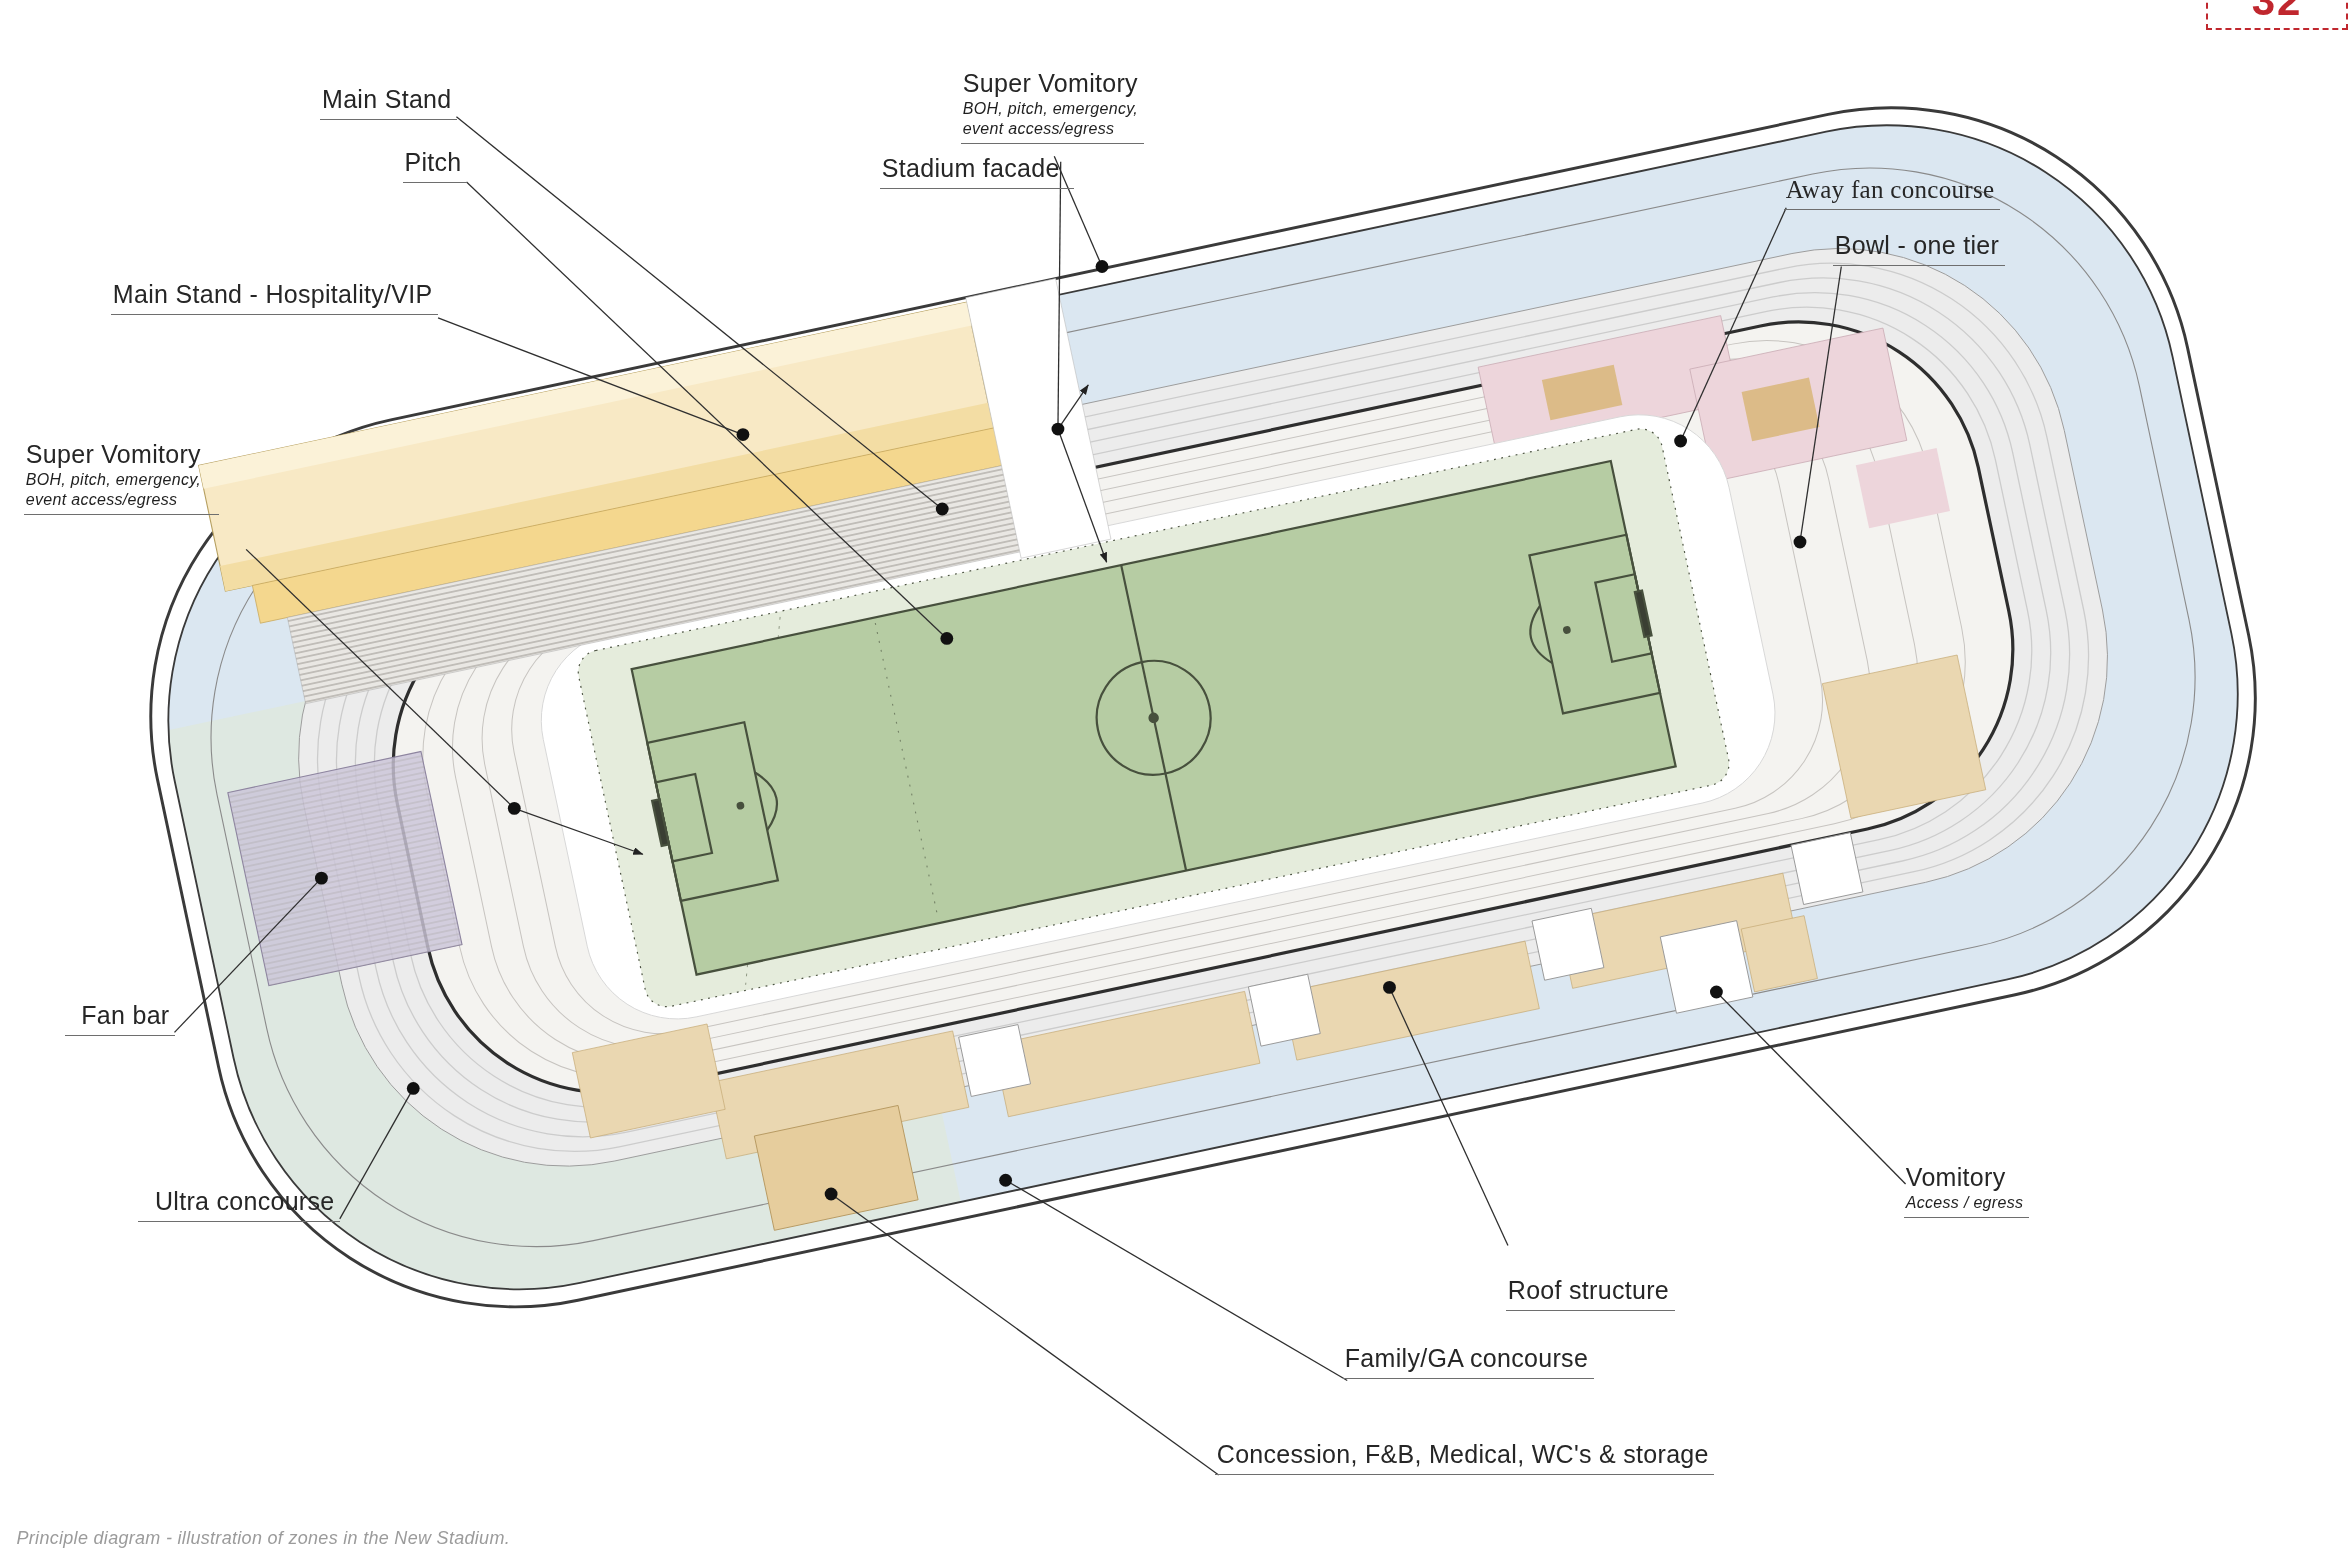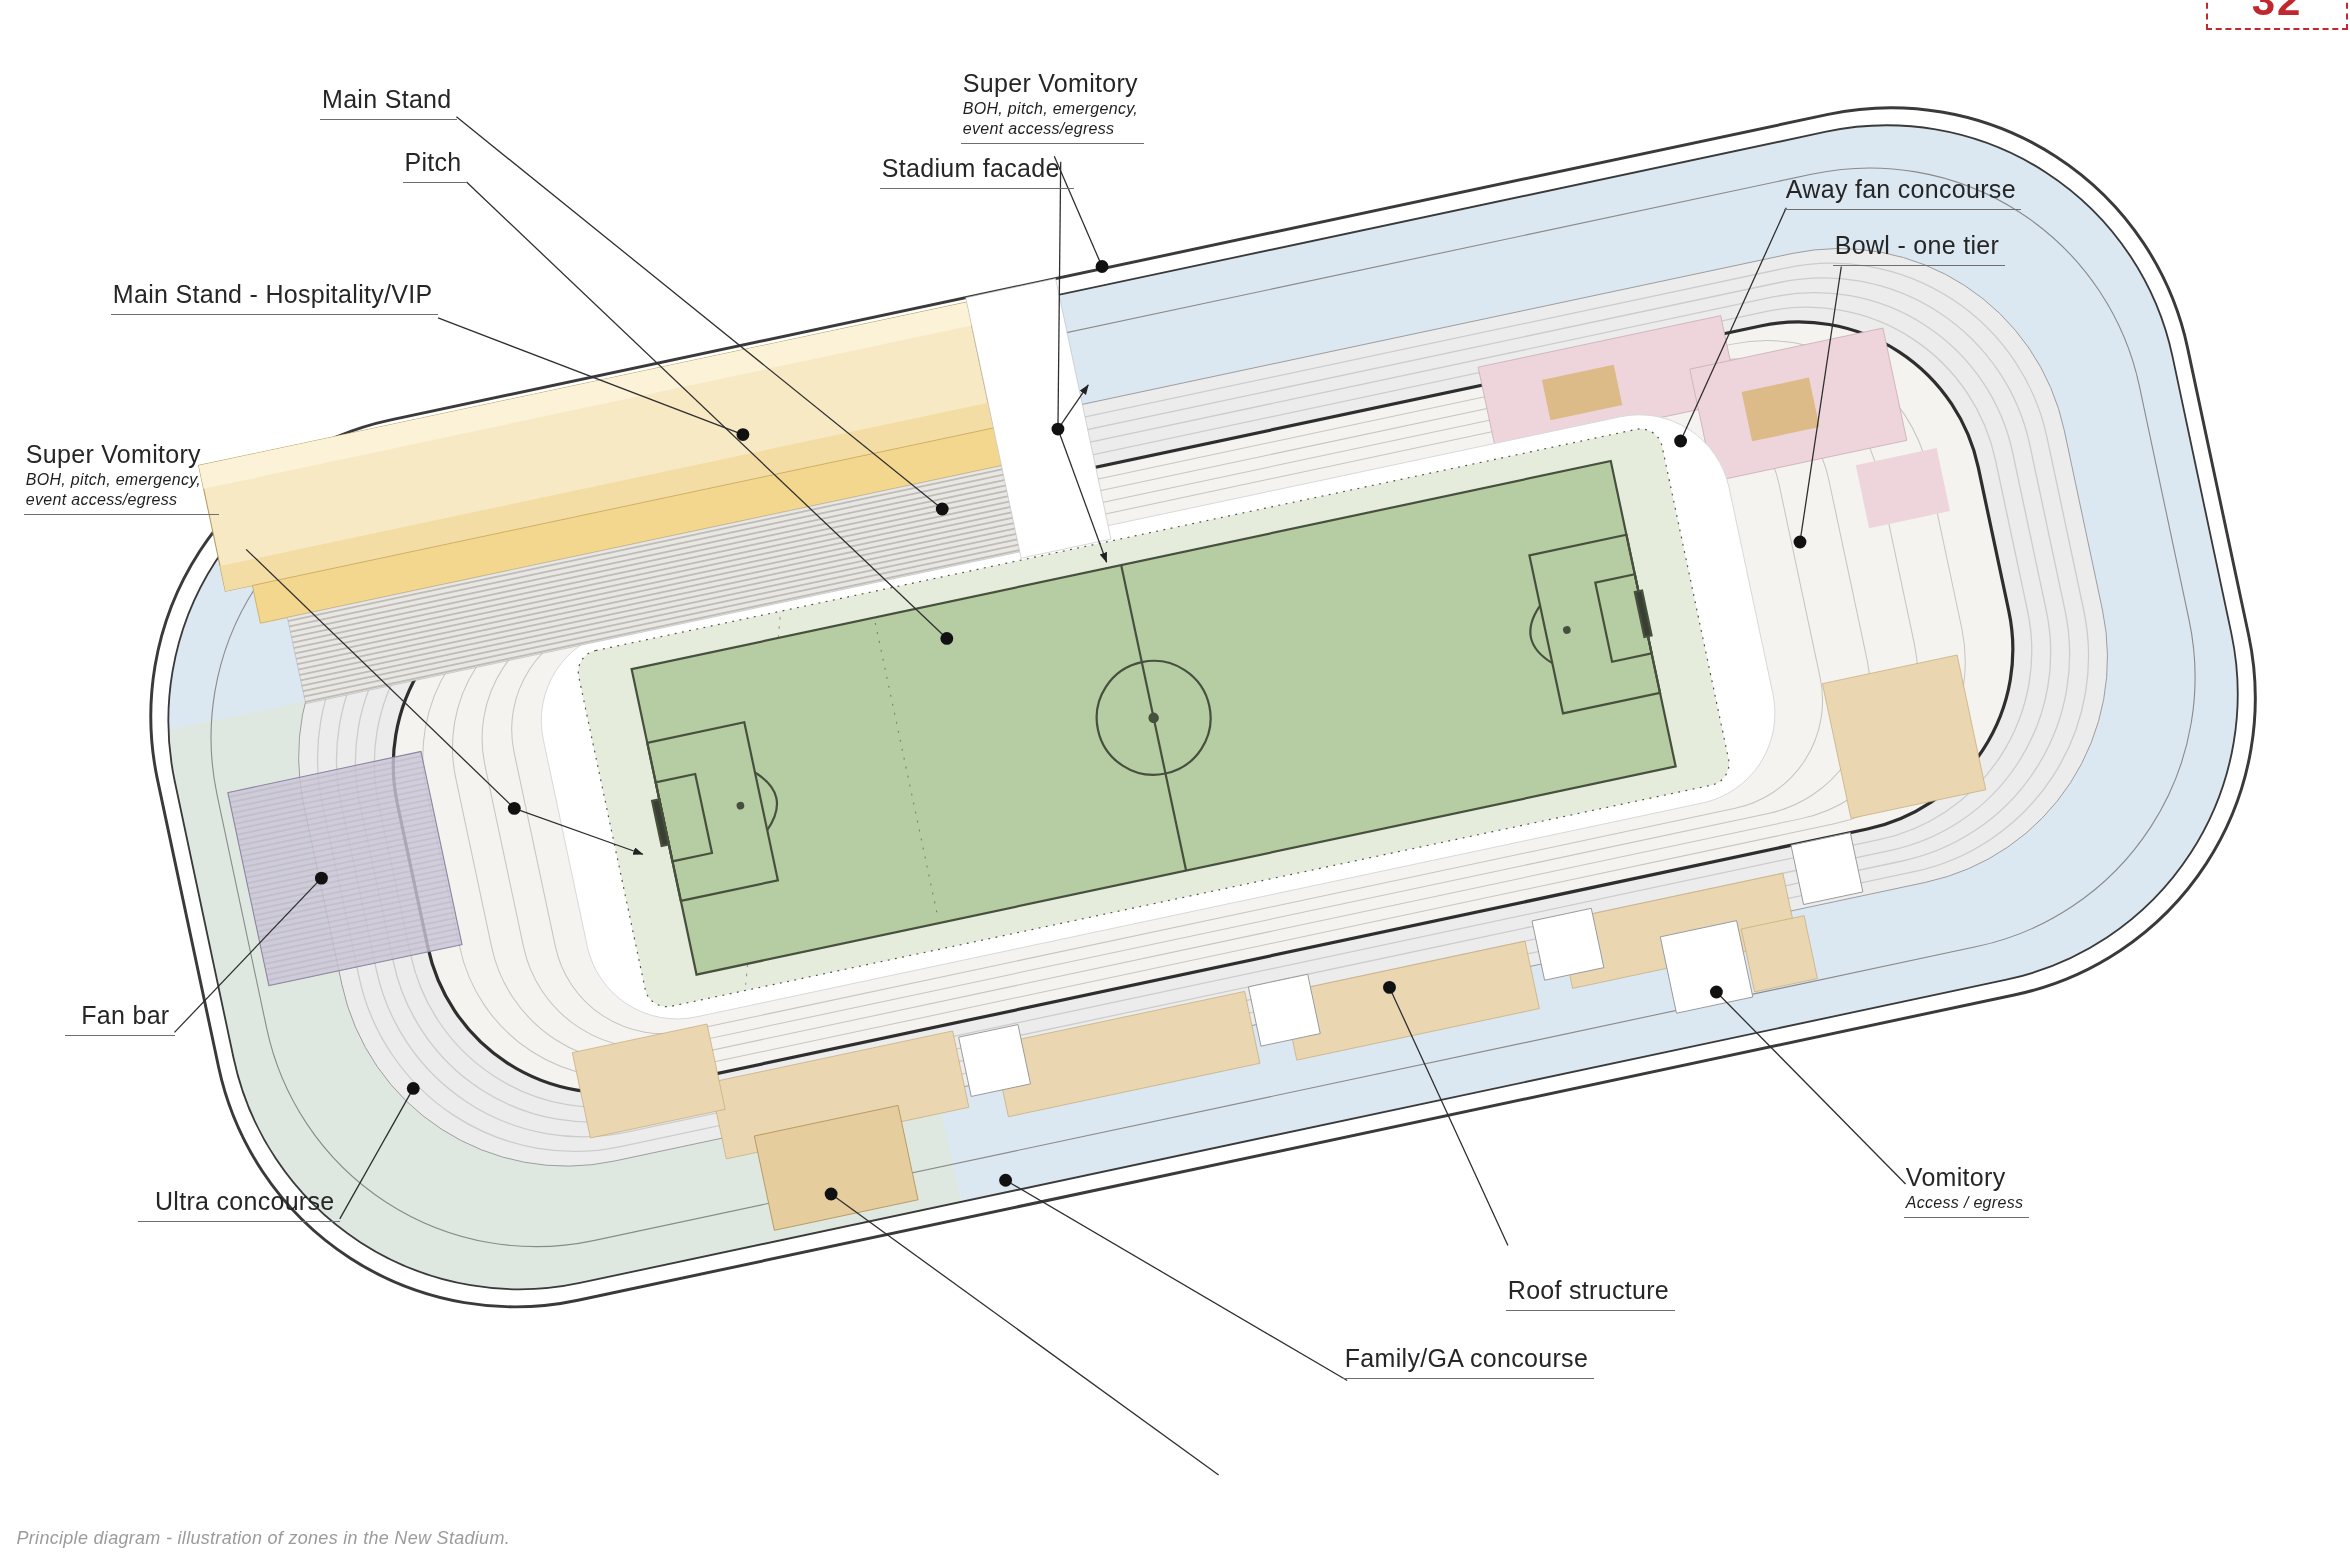--- a/index.html
+++ b/index.html
@@ -164,21 +164,21 @@
     <span>Pitch</span></div>
 
   <div class="lbl r" style="right:1913px;top:279px;">
     <span>Main Stand - Hospitality/VIP</span></div>
 
   <div class="lbl" style="left:961px;top:68px;">
     <span>Super Vomitory</span>
     <span class="sub">BOH, pitch, emergency,</span>
     <span class="sub">event access/egress</span></div>
 
-  <div class="lbl" style="left:1784px;top:174px;">
+  <div class="lbl" style="left:1784px;top:174px;font-family:Liberation Serif, serif;">
     <span>Away fan concourse</span></div>
 
   <div class="lbl" style="left:1833px;top:230px;">
     <span>Bowl - one tier</span></div>
 
   <div class="lbl" style="left:24px;top:439px;padding-right:18.4px;">
     <span>Super Vomitory</span>
     <span class="sub">BOH, pitch, emergency,</span>
     <span class="sub">event access/egress</span></div>
 
@@ -187,20 +187,22 @@
 
   <div class="lbl r" style="right:2011px;top:1186px;padding-left:16.5px;">
     <span>Ultra concourse</span></div>
 
   <div class="lbl" style="left:1506px;top:1275px;">
     <span>Roof structure</span></div>
 
   <div class="lbl" style="left:1343px;top:1343px;">
     <span>Family/GA concourse</span></div>
 
+  <div class="lbl" style="left:1215px;top:1439px;">
+    <span>Concession, F&amp;B, Medical, WC's &amp; storage</span></div>
 
   <div class="lbl" style="left:1904px;top:1162px;">
     <span>Vomitory</span>
     <span class="sub">Access / egress</span></div>
 
   <div class="caption">Principle diagram - illustration of zones in the New Stadium.</div>
 
   <div class="badge">
     <span>32</span>
   </div>

